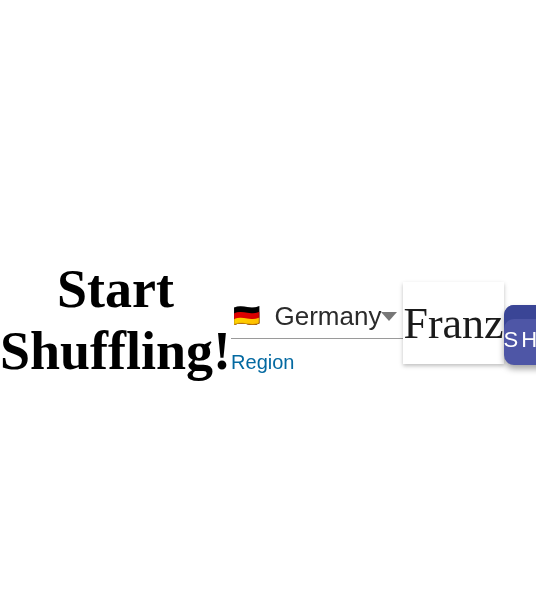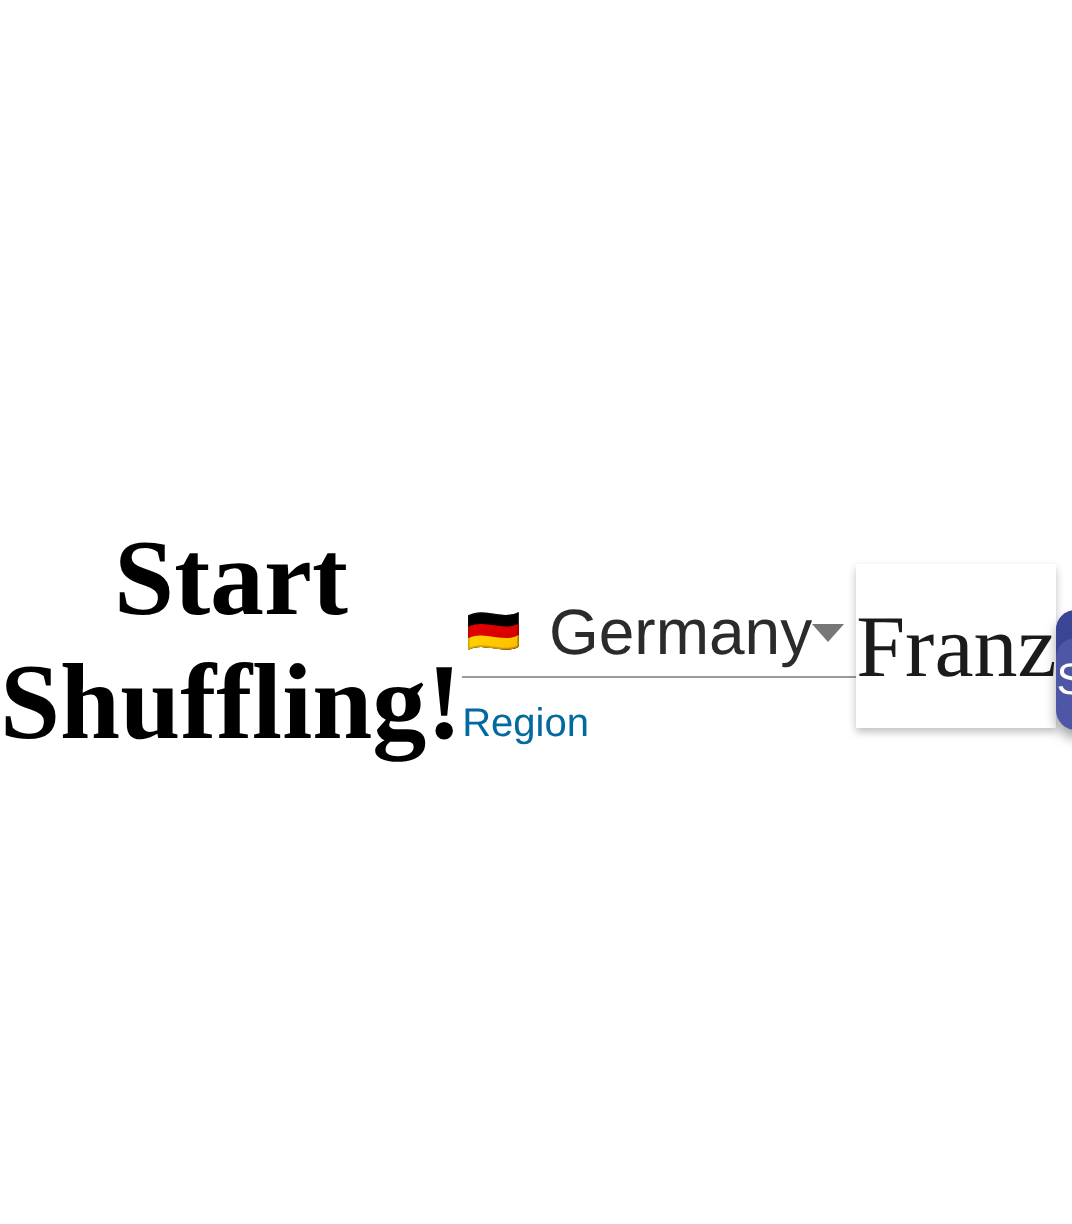--- a/index.html
+++ b/index.html
@@ -38,21 +38,21 @@
     user-select:none;
   }
   .flag{
     font-size:22px;
     line-height:1;
     margin-left:2px;
     margin-right:14px;
   }
   .select-value{
     flex:1;
-    font-size:32px;
+    font-size:26px;
     color:#2b2b2b;
     font-family: "Helvetica Neue", Helvetica, Arial, sans-serif;
   }
   .chevron{
     width:0;height:0;
     border-left:8px solid transparent;
     border-right:8px solid transparent;
     border-top:9px solid #777;
     margin-right:6px;
   }

